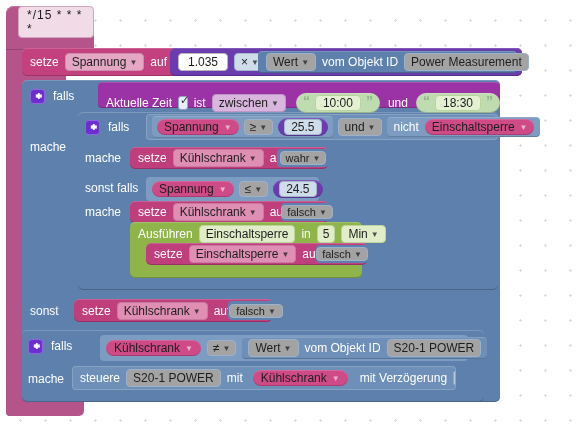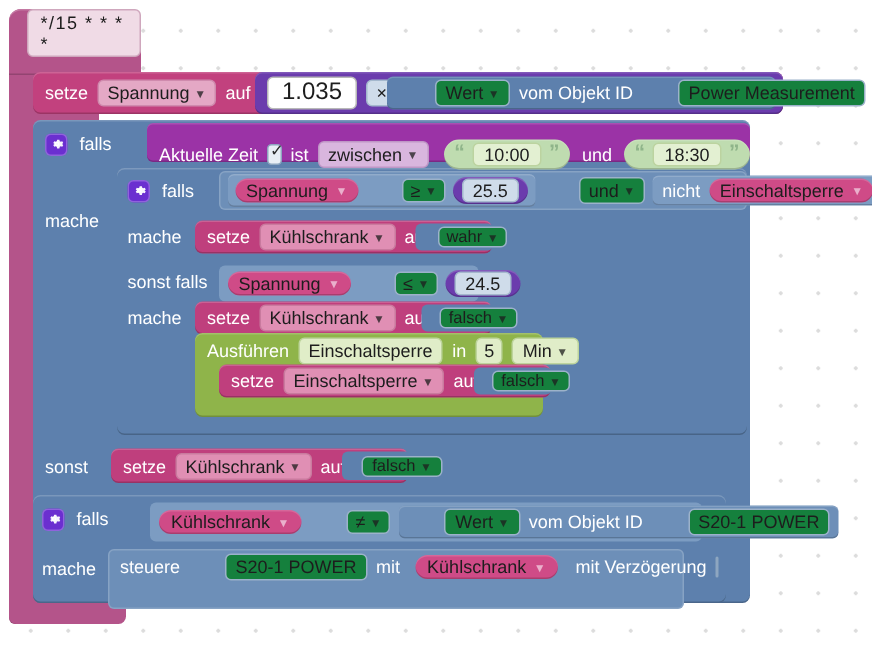--- a/index.html
+++ b/index.html
@@ -41,21 +41,21 @@
   .lbl-dark{color:#1d1d1d;font-size:12px;white-space:nowrap;}
 
   
   .fld{
     display:inline-flex;align-items:center;gap:3px;border-radius:4px;
     padding:1px 6px;font-size:12px;white-space:nowrap;color:#1d1d1d;
     border:1px solid rgba(0,0,0,.18);
   }
   .fld-pink{background:#e4a8c5;border-color:#cf8aad;}
   .fld-rose{background:#e08fb4;border-color:#c97a9e;}
-  .fld-slate{background:#15803d;border-color:#9cb2ca;margin-left:24px;}
+  .fld-slate{background:#a3a3a3;border-color:#9cb2ca;}
   .fld-white{background:#ffffff;border-color:#b8b8b8;}
   .fld-green{background:#e3f0d2;border-color:#bcd3a0;}
   .fld-olive{background:#e0edc8;border-color:#bdd49c;}
   .fld-plain{background:#cfdcea;border-color:#a4b8cd;}
   .caret{font-size:8px;opacity:.75;line-height:1;transform:translateY(1px);}
 
   
   .rep{display:inline-flex;align-items:center;gap:5px;border-radius:12px;padding:2px 7px;
        box-shadow:inset 0 -1px 0 rgba(0,0,0,.18), inset 0 1px 0 rgba(255,255,255,.16);}
   .rep-pink{background:#cf4b87;}
@@ -91,21 +91,21 @@
       <span>Spannung</span>
       <span class="caret">▼</span>
     </span>
     <span class="lbl">auf</span>
   </div>
 </div>
 
 <div class="blk" style="left:170px;top:48px;width:352px;height:28px;background:#6b3cad;border-radius:5px;z-index:4;
             box-shadow:inset 0 -1px 0 rgba(0,0,0,.2), inset 0 1px 0 rgba(255,255,255,.15);">
   <div class="row" style="height:28px;padding-left:8px;gap:6px;">
-    <span class="fld fld-white" style="padding:1px 9px;font-size:16px;">1.035</span>
+    <span class="fld fld-white" style="padding:1px 9px;font-size:12px;">1.035</span>
     <span class="fld fld-plain">
       <span>×</span>
       <span class="caret">▼</span>
     </span>
   </div>
 </div>
 
 <div class="blk" style="left:258px;top:51px;width:259px;height:22px;background:#5d80ad;border-radius:4px;z-index:5;
             box-shadow:inset 0 -1px 0 rgba(0,0,0,.2), inset 0 1px 0 rgba(255,255,255,.15);">
   <div class="row" style="height:22px;padding-left:8px;gap:6px;">
@@ -341,21 +341,21 @@
         <span class="caret">▼</span>
       </span>
       <span class="lbl">vom Objekt ID</span>
       <span class="fld fld-slate">S20-1 POWER</span>
     </span>
   </div>
 </div>
 
 <span class="lbl" style="position:absolute;left:28px;top:372px;z-index:7;">mache</span>
 
-<div class="blk stmt" style="left:72px;top:366px;width:384px;height:40px;background:#6d8fb8;border-radius:4px;z-index:8;
+<div class="blk stmt" style="left:72px;top:366px;width:384px;height:24px;background:#6d8fb8;border-radius:4px;z-index:8;
             box-shadow:inset 0 0 0 1px rgba(255,255,255,.18);">
   <div class="row" style="height:24px;padding-left:8px;gap:6px;">
     <span class="lbl">steuere</span>
     <span class="fld fld-slate">S20-1 POWER</span>
     <span class="lbl">mit</span>
     <span class="rep rep-pink" style="padding:1px 8px;margin-left:4px;">
       <span class="lbl-dark">Kühlschrank</span>
       <span class="caret" style="color:#f3d2e3;">▼</span>
     </span>
     <span class="lbl" style="margin-left:6px;">mit Verzögerung</span>

